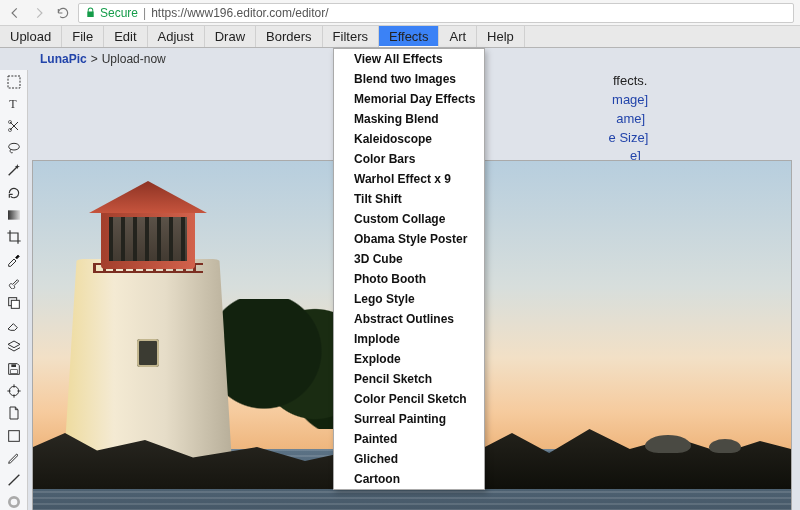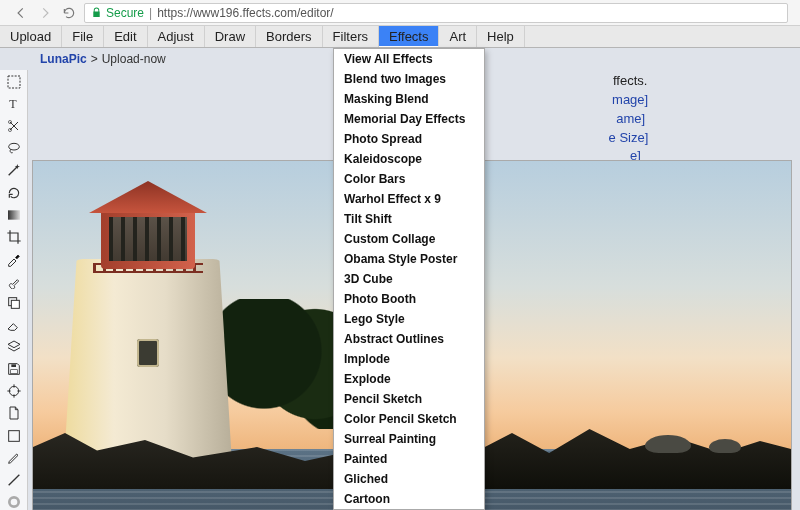--- a/index.html
+++ b/index.html
@@ -1,18 +1,18 @@
 <!DOCTYPE html>
 <html><head>
 <meta charset="utf-8">
 <style>
   * { box-sizing: border-box; margin: 0; padding: 0; }
   body { font-family: Arial, Helvetica, sans-serif; font-size: 12px; width: 800px; height: 510px; overflow: hidden; background: #fff; }
   
-  .chrome-bar { height: 26px; background: #f5f5f5; border-bottom: 1px solid #d0d0d0; display: flex; align-items: center; padding: 0 12px; gap: 6px; }
+  .chrome-bar { height: 26px; background: #f5f5f5; border-bottom: 1px solid #d0d0d0; display: flex; align-items: center; padding: 0 6px; gap: 6px; }
   .nav-btn { width: 18px; height: 18px; display: flex; align-items: center; justify-content: center; color: #666; cursor: pointer; }
   .nav-btn svg { width: 14px; height: 14px; }
   .addr-bar { flex: 1; height: 20px; background: #fff; border: 1px solid #ccc; border-radius: 2px; display: flex; align-items: center; padding: 0 6px; font-size: 12px; color: #333; gap: 5px; }
   .secure { color: #159c4a; display: flex; align-items: center; gap: 4px; }
   .addr-url { color: #555; }
   
   .menubar { height: 22px; background: #e9e9e9; border-bottom: 1px solid #b5b5b5; display: flex; align-items: stretch; }
   .menu-item { padding: 0 10px; font-size: 13px; color: #222; display: flex; align-items: center; cursor: pointer; border-right: 1px solid #d0d0d0; }
   .menu-item.active { background: #3b82f6; border-bottom: 1px solid #fff; position: relative; z-index: 20; }
   
@@ -40,21 +40,21 @@
   .trees { position: absolute; bottom: 90px; left: 180px; width: 170px; height: 130px; background: radial-gradient(circle at 30% 40%, #12220e 0 40%, transparent 41%), radial-gradient(circle at 60% 50%, #1a2c12 0 45%, transparent 46%), radial-gradient(circle at 80% 60%, #12230c 0 38%, transparent 39%); }
   .lighthouse { position: absolute; bottom: 40px; left: 30px; width: 170px; height: 310px; }
   .lh-base { position: absolute; bottom: 0; left: 0; width: 170px; height: 220px; background: linear-gradient(90deg, #eedb9d 0%, #f4ead3 30%, #e6ddc8 60%, #b7ae99 100%); border-radius: 20px 20px 10px 10px / 30px 30px 6px 6px; clip-path: polygon(8% 0, 92% 0, 100% 100%, 0 100%); }
   .lh-window{ position:absolute; top:80px; left:50%; transform:translateX(-50%); width:22px; height:28px; background:#3b3b32; border-radius:3px; box-shadow: inset 0 0 0 2px #c2b68f; }
   .lh-top { position: absolute; bottom: 210px; left: 38px; width: 94px; height: 60px; background: linear-gradient(90deg, #a33f2c, #d2624c); border-radius: 4px; }
   .lh-top::before{content:"";position:absolute;inset:8px;background:repeating-linear-gradient(90deg,#23231d 0 4px, transparent 4px 12px), linear-gradient(#5b5248,#423a31);}
   .lh-roof { position: absolute; bottom: 266px; left: 26px; width: 118px; height: 32px; background: linear-gradient(#8d3324, #c6543d); clip-path: polygon(0 100%, 50% 0, 100% 100%); }
   .lh-rail { position:absolute; bottom:206px; left:30px; width:110px; height:10px; background:repeating-linear-gradient(90deg,#7c2f22 0 3px, transparent 3px 10px); border-top:2px solid #7c2f22; border-bottom:2px solid #7c2f22;}
   
   .dropdown { position: absolute; left: 333px; top: 48px; width: 152px; background: #fff; border: 1px solid #aaa; box-shadow: 2px 3px 6px rgba(0,0,0,.25); z-index: 50; }
-  .dd-item { padding: 3px 10px; font-size: 12px; color: #111; cursor: pointer; white-space: nowrap; font-weight: bold; }
+  .dd-item { padding: 3px 20px; font-size: 12px; color: #111; cursor: pointer; white-space: nowrap; font-weight: bold; }
 </style>
 </head>
 <body>
 
 <div class="chrome-bar">
   <div class="nav-btn">
       <svg viewBox="0 0 24 24">
         <path d="M15 4l-8 8 8 8" fill="none" stroke="#777" stroke-width="2"></path>
       </svg>
     </div>
@@ -69,21 +69,21 @@
       </svg>
     </div>
   <div class="addr-bar">
     <span class="secure">
       <svg width="11" height="11" viewBox="0 0 24 24">
           <path fill="#159c4a" d="M6 10V7a6 6 0 1 1 12 0v3h1v12H5V10h1zm2 0h8V7a4 4 0 1 0-8 0v3z"></path>
         </svg>
       <span>Secure</span>
     </span>
     <span style="color:#888">|</span>
-    <span class="addr-url">https://www196.ffects.com/editor/</span>
+    <span class="addr-url">https://www196.editor.com/editor/</span>
   </div>
 </div>
 
 <div class="menubar" id="menubar">
     <div class="menu-item">Upload</div>
     <div class="menu-item">File</div>
     <div class="menu-item">Edit</div>
     <div class="menu-item">Adjust</div>
     <div class="menu-item">Draw</div>
     <div class="menu-item">Borders</div>
@@ -244,23 +244,22 @@
       <div class="rocks-r"></div>
       <div class="islet"></div>
       <div class="islet2"></div>
     </div>
   </div>
 </div>
 
 <div class="dropdown" id="dropdown">
     <div class="dd-item">View All Effects</div>
     <div class="dd-item">Blend two Images</div>
+    <div class="dd-item">Memorial Day Effects</div>
     <div class="dd-item">Masking Blend</div>
-    <div class="dd-item">Memorial Day Effects</div>
-    <div class="dd-item">Photo Spread</div>
     <div class="dd-item">Kaleidoscope</div>
     <div class="dd-item">Color Bars</div>
     <div class="dd-item">Warhol Effect x 9</div>
     <div class="dd-item">Tilt Shift</div>
     <div class="dd-item">Custom Collage</div>
     <div class="dd-item">Obama Style Poster</div>
     <div class="dd-item">3D Cube</div>
     <div class="dd-item">Photo Booth</div>
     <div class="dd-item">Lego Style</div>
     <div class="dd-item">Abstract Outlines</div>

